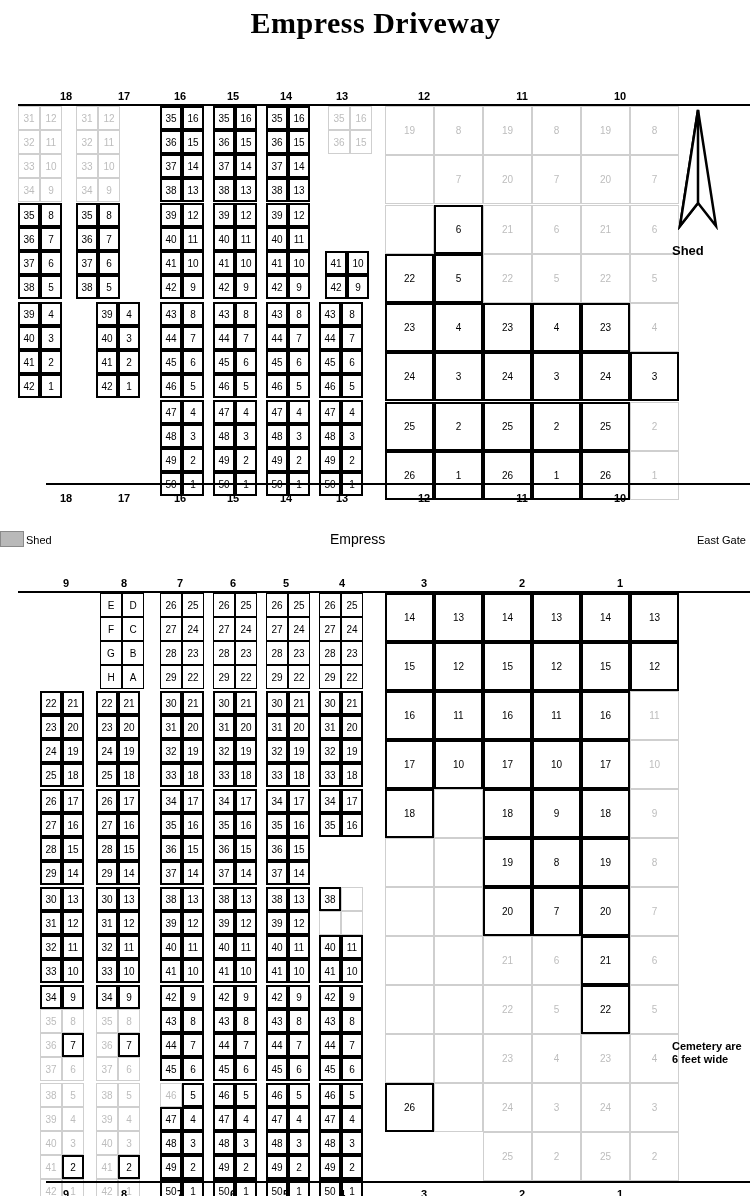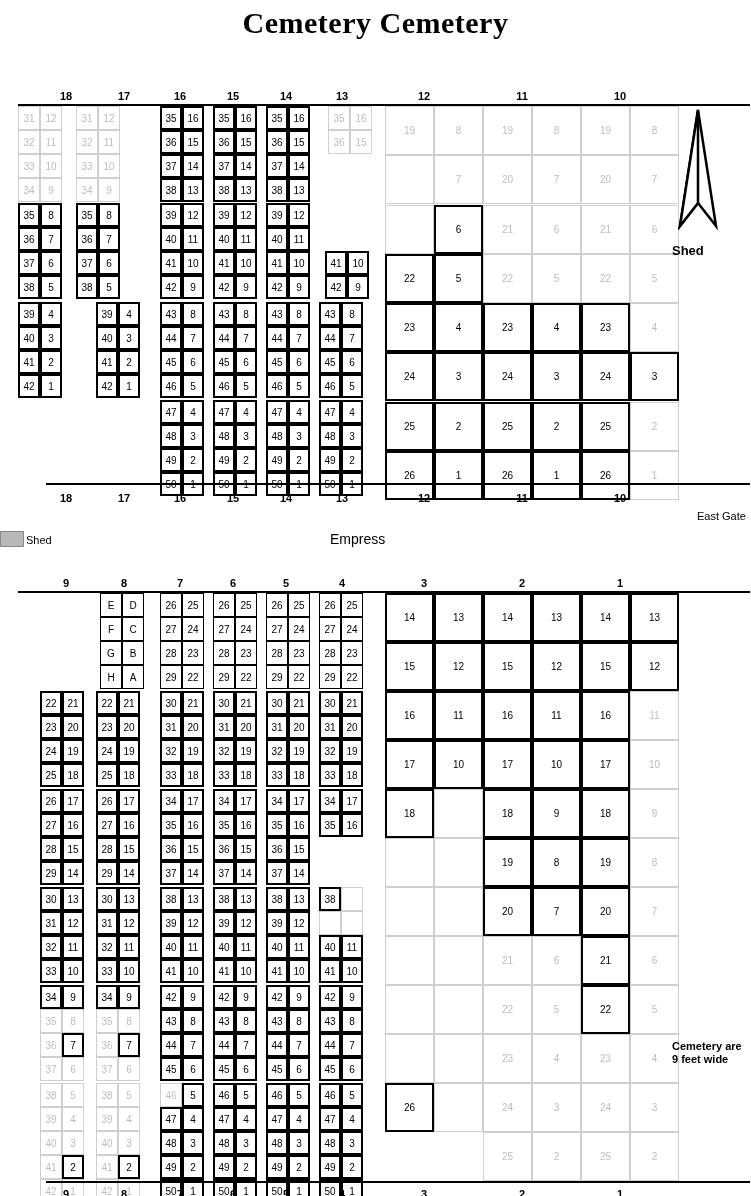--- a/index.html
+++ b/index.html
@@ -44,21 +44,21 @@
   .rule{position:absolute;background:#000;}
   .lbl{position:absolute;font-size:11px;}
   .lbl.b{font-weight:bold;}
   .shed{position:absolute;width:22px;height:14px;background:#b9b9b9;border:1px solid #8a8a8a;}
   .north-label{position:absolute;font-size:13px;font-weight:bold;}
   #driveway{position:absolute;font-size:14px;}
 </style>
 </head>
 <body>
 
-<div id="title">Cemetery Cemetery</div>
+<div id="title">Empress Driveway</div>
 
 <div class="map">
 
 <div class="colnum abs" style="left:46px;top:50px;">18</div>
 <div class="colnum abs" style="left:104px;top:50px;">17</div>
 <div class="colnum abs" style="left:160px;top:50px;">16</div>
 <div class="colnum abs" style="left:213px;top:50px;">15</div>
 <div class="colnum abs" style="left:266px;top:50px;">14</div>
 <div class="colnum abs" style="left:322px;top:50px;">13</div>
 <div class="colnum abs" style="left:404px;top:50px;">12</div>
@@ -394,21 +394,21 @@
 <div class="colnum abs" style="left:213px;top:452px;">15</div>
 <div class="colnum abs" style="left:266px;top:452px;">14</div>
 <div class="colnum abs" style="left:322px;top:452px;">13</div>
 <div class="colnum abs" style="left:404px;top:452px;">12</div>
 <div class="colnum abs" style="left:502px;top:452px;">11</div>
 <div class="colnum abs" style="left:600px;top:452px;">10</div>
 
 <div class="shed" style="left:0px;top:491px;"></div>
 <div class="lbl" style="left:26px;top:494px;">Shed</div>
 <div id="driveway" style="left:330px;top:491px;">Empress</div>
-<div class="lbl" style="left:697px;top:470px;">East Gate</div>
+<div class="lbl" style="left:697px;top:494px;">East Gate</div>
 
 <div class="colnum abs" style="left:46px;top:537px;">9</div>
 <div class="colnum abs" style="left:104px;top:537px;">8</div>
 <div class="colnum abs" style="left:160px;top:537px;">7</div>
 <div class="colnum abs" style="left:213px;top:537px;">6</div>
 <div class="colnum abs" style="left:266px;top:537px;">5</div>
 <div class="colnum abs" style="left:322px;top:537px;">4</div>
 <div class="colnum abs" style="left:404px;top:537px;">3</div>
 <div class="colnum abs" style="left:502px;top:537px;">2</div>
 <div class="colnum abs" style="left:600px;top:537px;">1</div>
@@ -924,15 +924,15 @@
 <div class="colnum abs" style="left:104px;top:1148px;">8</div>
 <div class="colnum abs" style="left:160px;top:1148px;">7</div>
 <div class="colnum abs" style="left:213px;top:1148px;">6</div>
 <div class="colnum abs" style="left:266px;top:1148px;">5</div>
 <div class="colnum abs" style="left:322px;top:1148px;">4</div>
 <div class="colnum abs" style="left:404px;top:1148px;">3</div>
 <div class="colnum abs" style="left:502px;top:1148px;">2</div>
 <div class="colnum abs" style="left:600px;top:1148px;">1</div>
 
 <div class="lbl b" style="left:672px;top:1000px;">Cemetery are</div>
-<div class="lbl b" style="left:672px;top:1013px;">9 feet wide</div>
+<div class="lbl b" style="left:672px;top:1013px;">6 feet wide</div>
 
 </div>
 
 </body></html>

